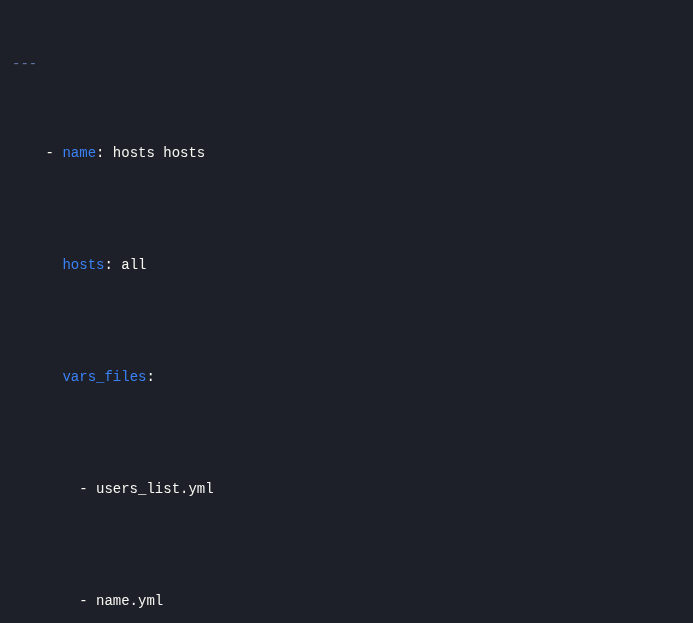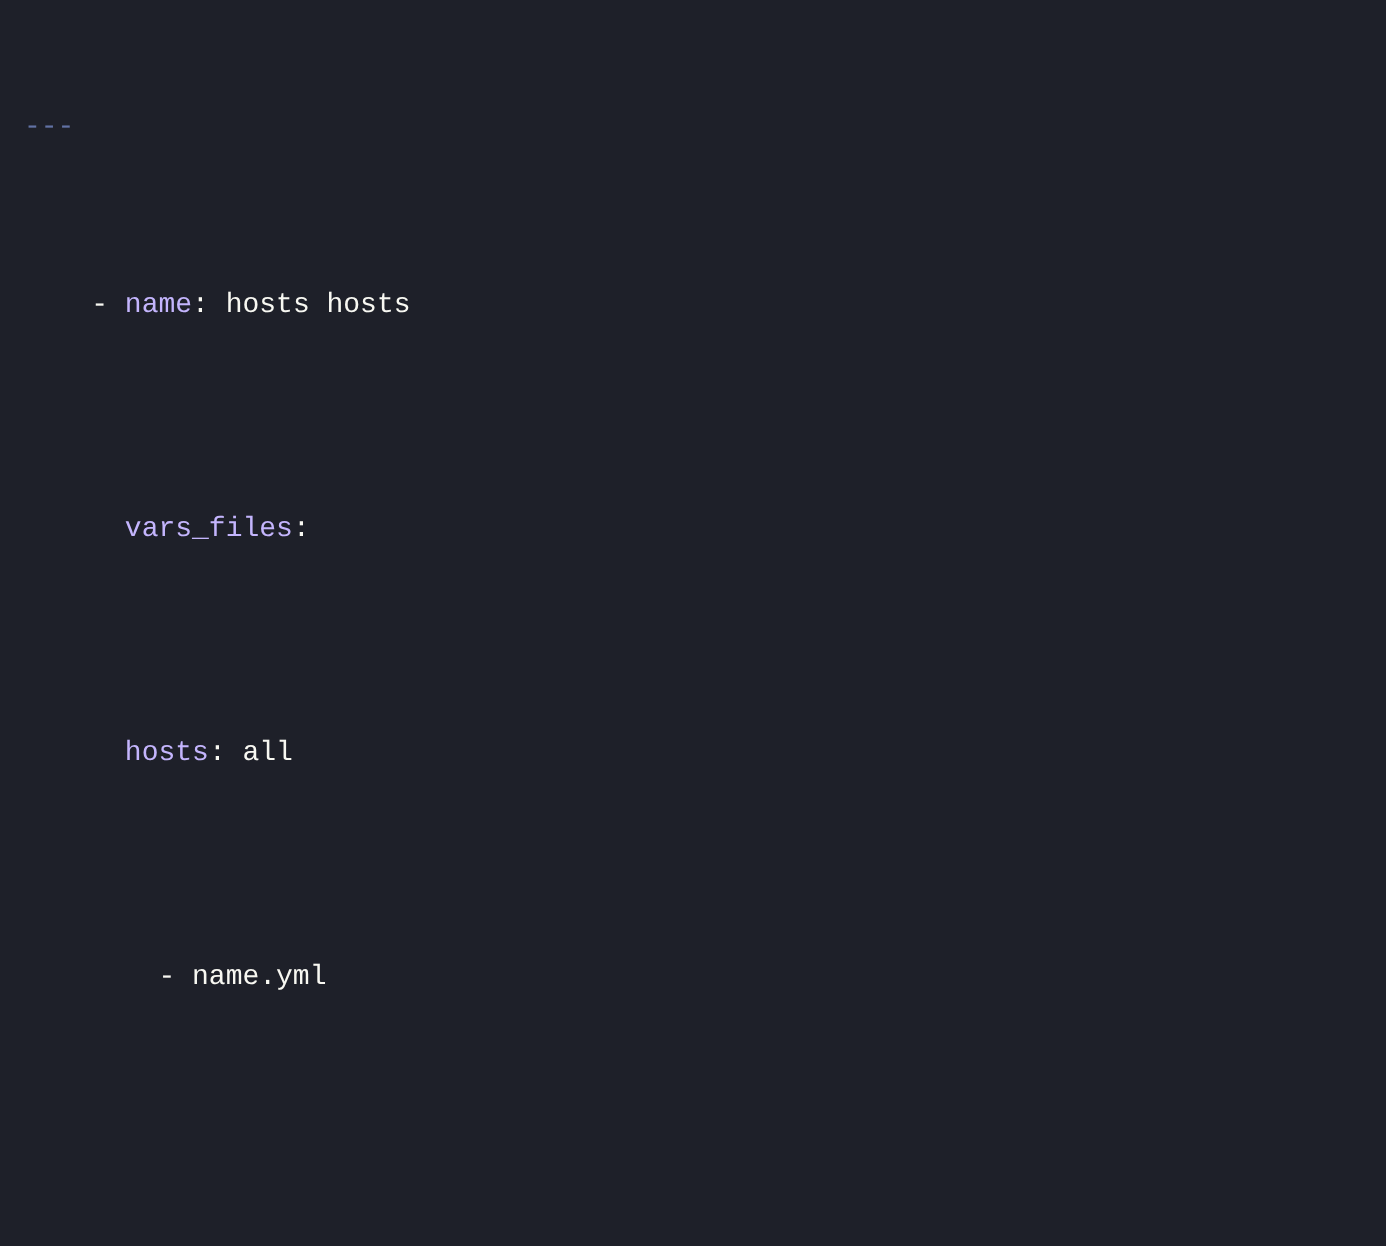--- a/index.html
+++ b/index.html
@@ -21,36 +21,39 @@
 
     .code-block {
       white-space: pre;
     }
 
     .line {
       display: block;
     }
 
     .c-white { color: #f8f8f2; }
-    .c-cyan { color: #c4b5fd; }
+    .c-cyan { color: #3b82f6; }
     .c-comment { color: #6272a4; }
   </style>
 </head>
 <body>
 
 <div class="code-block">
   <span class="line c-comment">---</span>
   <span class="line">
     <span class="c-white">- </span><span class="c-cyan">name</span><span class="c-white">: hosts </span><span class="c-white">hosts</span>
   </span>
   <span class="line">
+    <span class="c-white">  </span><span class="c-cyan">hosts</span><span class="c-white">: all</span>
+  </span>
+  <span class="line">
     <span class="c-white">  </span><span class="c-cyan">vars_files</span><span class="c-white">:</span>
   </span>
   <span class="line">
-    <span class="c-white">  </span><span class="c-cyan">hosts</span><span class="c-white">: all</span>
+    <span class="c-white">    - users_list.yml</span>
   </span>
   <span class="line">
     <span class="c-white">    - name.yml</span>
   </span>
   
   
   
   
   
   

